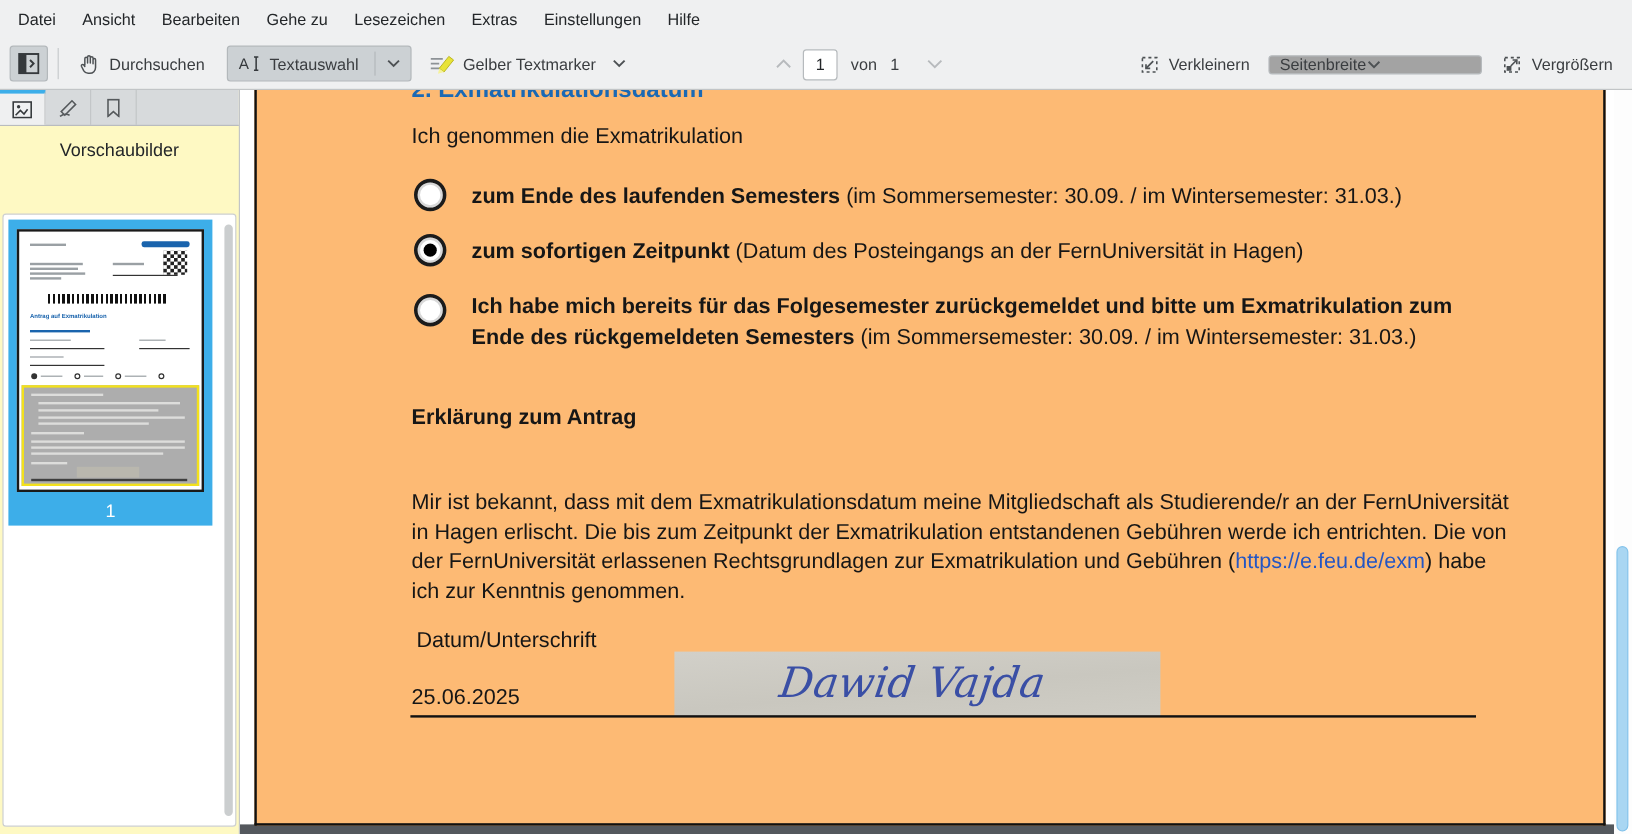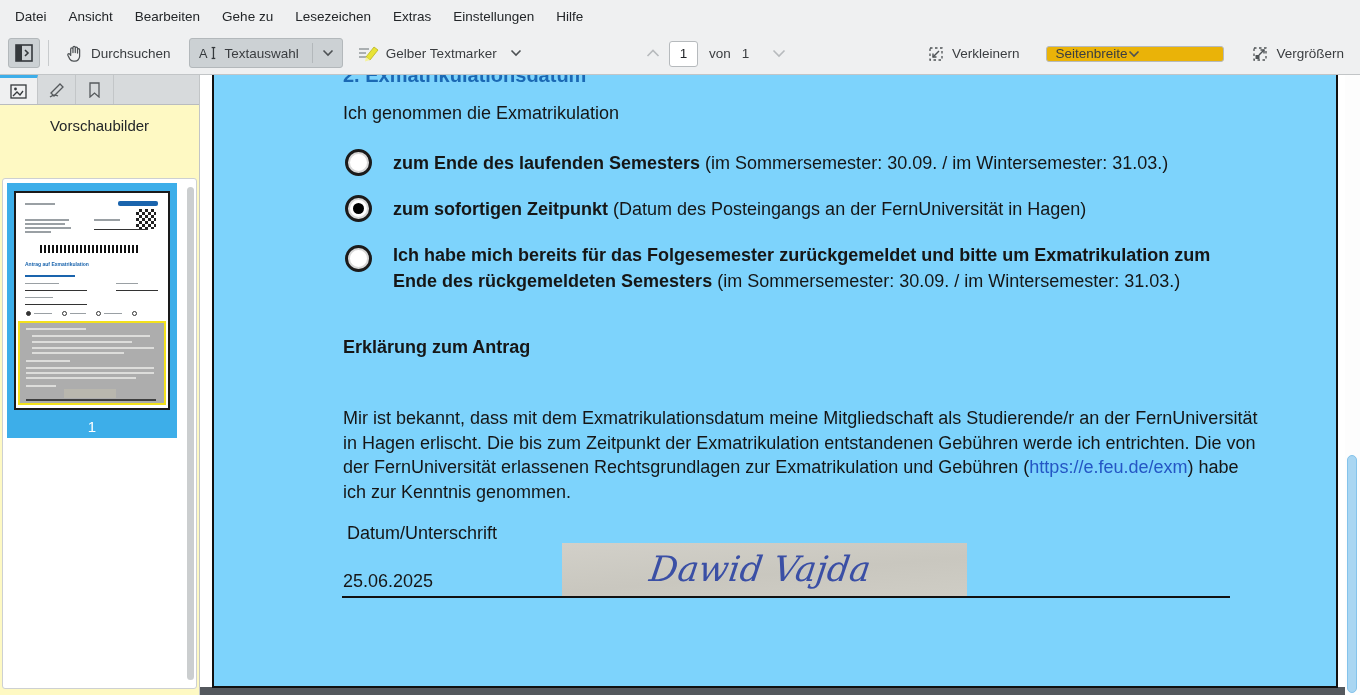--- a/index.html
+++ b/index.html
@@ -15,23 +15,23 @@
              display:flex; align-items:center; padding:0 8px; font-size:13.5px; color:#3a3d40; }
   .tb-btn { display:flex; align-items:center; gap:7px; padding:4px 8px; border-radius:3px; height:30px; }
   .tb-btn.pressed { background:#ccd1d4; border:1px solid #b3b8bb; }
   .tb-sep { width:1px; height:26px; background:#c8cbcd; margin:0 8px; }
   .chev { stroke:#4d5154; stroke-width:1.6; fill:none; }
   .chev.dis { stroke:#b7babd; }
   .inner-sep { width:1px; height:20px; background:#b3b8bb; margin:0 2px 0 6px; }
   .pagenav { position:absolute; left:646px; top:0; height:43px; display:flex; align-items:center; gap:9px; }
   .page-input { width:29px; height:26px; border:1px solid #b6babd; border-radius:3px; background:#fff;
                 text-align:center; font-size:13.5px; font-family:inherit; color:#232629; }
-  .zoomgrp { position:absolute; right:8px; top:0; height:43px; display:flex; align-items:center; gap:19px; }
+  .zoomgrp { position:absolute; right:8px; top:0; height:43px; display:flex; align-items:center; gap:8px; }
   .combo { display:flex; align-items:center; width:178px; height:16px;
-           background:#eab308; border:1px solid #b6babd; border-radius:3px; padding:0 8px; }
+           background:#a3a3a3; border:1px solid #b6babd; border-radius:3px; padding:0 8px; }
 
   
   .bodyrow { display:flex; height:620px; }
 
   
   .sidebar { width:200px; background:#fef9c3; border-right:1px solid #c2c5c7; position:relative; }
   .tabs { height:30px; background:#d7dadc; border-bottom:1px solid #b9bcbf; display:flex; }
   .tab { width:38px; display:flex; align-items:center; justify-content:center; border-right:1px solid #c3c6c8; }
   .tab.active { background:#eff0f1; border-top:3px solid #3daee9; }
   .side-title { text-align:center; font-size:15px; padding:12px 0 10px; color:#232629; }
@@ -56,21 +56,21 @@
   .mini-head { position:absolute; left:9px; top:68px; font-size:5px; font-weight:bold; color:#1a64ad; white-space:nowrap; }
   .mini-ring { position:absolute; width:5px; height:5px; border:1px solid #333; border-radius:50%; top:118px; }
   .mini-view { position:absolute; left:2px; top:128px; width:148px; height:84px;
                border:2px solid #f3e11c; background:rgba(105,105,105,0.55); }
   .mv-line { position:absolute; background:#e8e8e6; height:1.5px; opacity:.8; }
   .mv-sig { position:absolute; left:44px; top:66px; width:52px; height:9px; background:#b9b7ae; }
 
   
   .main { flex:1; position:relative; background:#fff; }
   .dark-strip { position:absolute; left:0; right:0; bottom:0; height:8px; background:#54585d; }
-  .page { position:absolute; left:12px; top:0; width:1126px; height:613px; background:#7dd3fc;
+  .page { position:absolute; left:12px; top:0; width:1126px; height:613px; background:#fdba74;
           border:2px solid #111; border-top:none; overflow:hidden; font-size:18px; color:#161616; }
   .vscroll { position:absolute; right:0; top:0; bottom:0; width:15px; background:#fdfdfd; }
   .vthumb { position:absolute; left:2px; right:3px; top:380px; height:238px; background:#a9d6f2;
             border:1px solid #84c3eb; border-radius:5px; }
 
   
   .clip-head { position:absolute; left:129px; top:0; height:13px; overflow:hidden; }
   .clip-head span { display:block; margin-top:-11px; font-size:20px; font-weight:bold; color:#1b69b4; white-space:nowrap; }
   .intro { position:absolute; left:129px; top:28px; }
   .opt-ring { position:absolute; left:131px; width:27px; height:27px; border:3px solid #1b1b1b; border-radius:50%;

